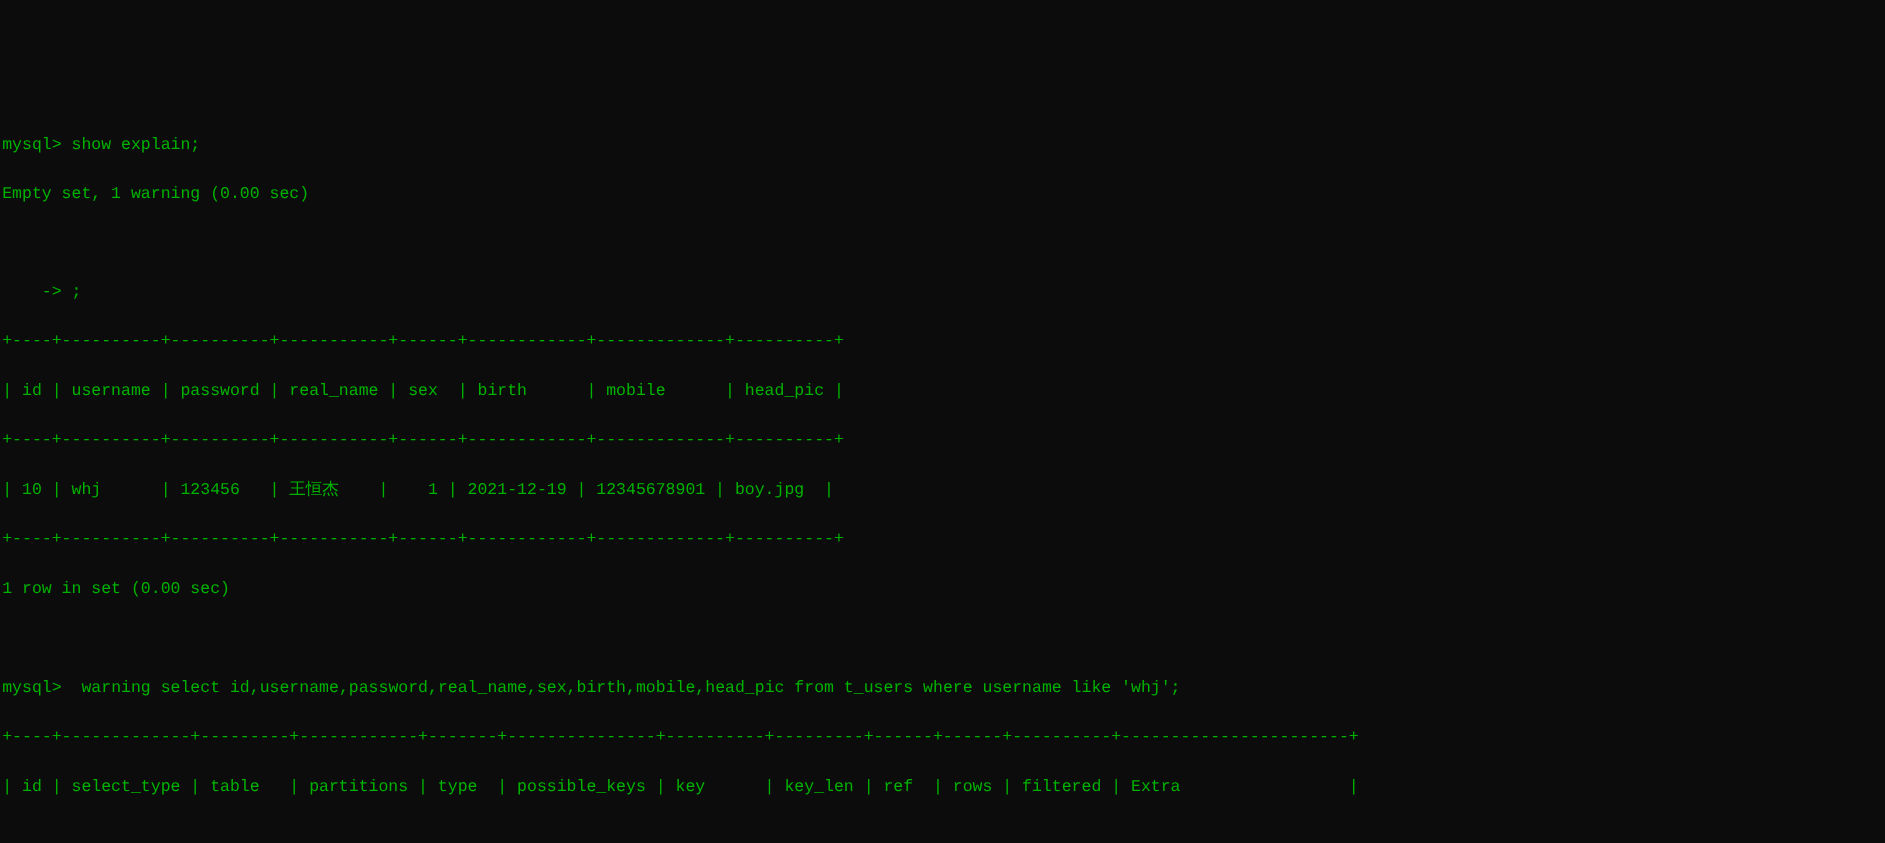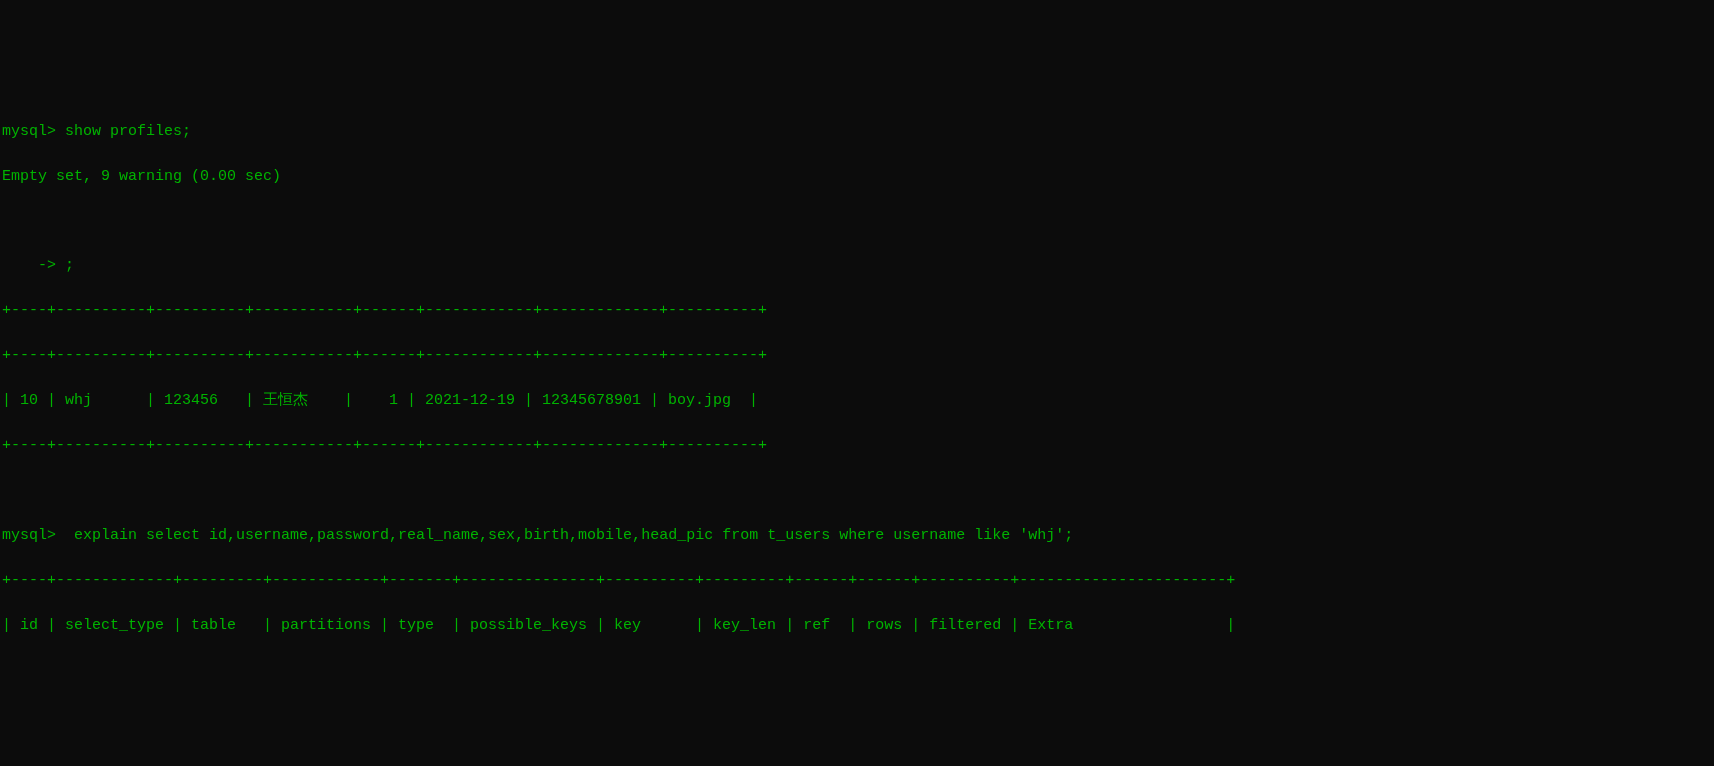--- a/index.html
+++ b/index.html
@@ -20,30 +20,32 @@
     .spacer {
       height: 22px;
     }
   </style>
 </head>
 <body>
 
 
 
 <div>
-<div><span>mysql&gt;</span> <span>show profiles;</span></div>
-<div>Empty set, 9 warning (0.00 sec)</div>
+<div><span>mysql&gt;</span> <span>show explain;</span></div>
+<div>Empty set, 1 warning (0.00 sec)</div>
 <div class="spacer"></div>
 <div><span>    -&gt;</span> <span>;</span></div>
 <div>+----+----------+----------+-----------+------+------------+-------------+----------+</div>
+<div>| id | username | password | real_name | sex  | birth      | mobile      | head_pic |</div>
 <div>+----+----------+----------+-----------+------+------------+-------------+----------+</div>
 <div>| 10 | whj      | 123456   | 王恒杰    |    1 | 2021-12-19 | 12345678901 | boy.jpg  |</div>
 <div>+----+----------+----------+-----------+------+------------+-------------+----------+</div>
+<div>1 row in set (0.00 sec)</div>
 <div class="spacer"></div>
-<div><span>mysql&gt;</span> <span> explain select id,username,password,real_name,sex,birth,mobile,head_pic from t_users where username like 'whj';</span></div>
+<div><span>mysql&gt;</span> <span> warning select id,username,password,real_name,sex,birth,mobile,head_pic from t_users where username like 'whj';</span></div>
 <div>+----+-------------+---------+------------+-------+---------------+----------+---------+------+------+----------+-----------------------+</div>
 <div>| id | select_type | table   | partitions | type  | possible_keys | key      | key_len | ref  | rows | filtered | Extra                 |</div>
 
 
 
 
 
 
 
 

